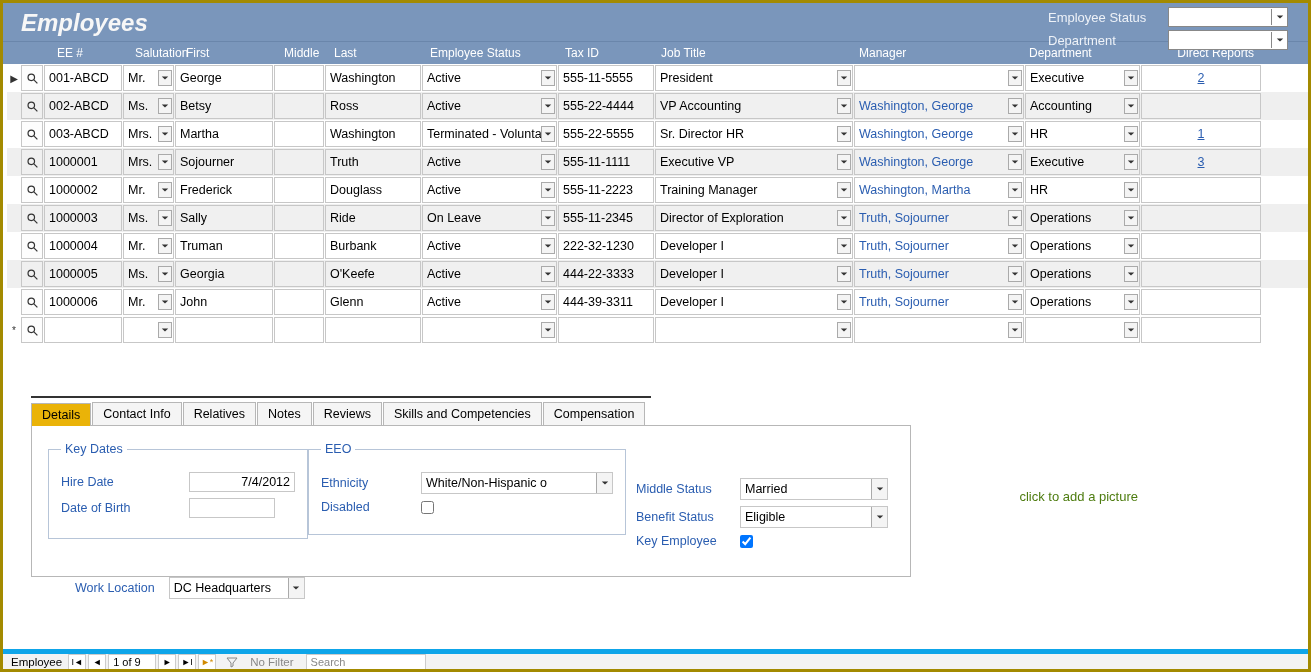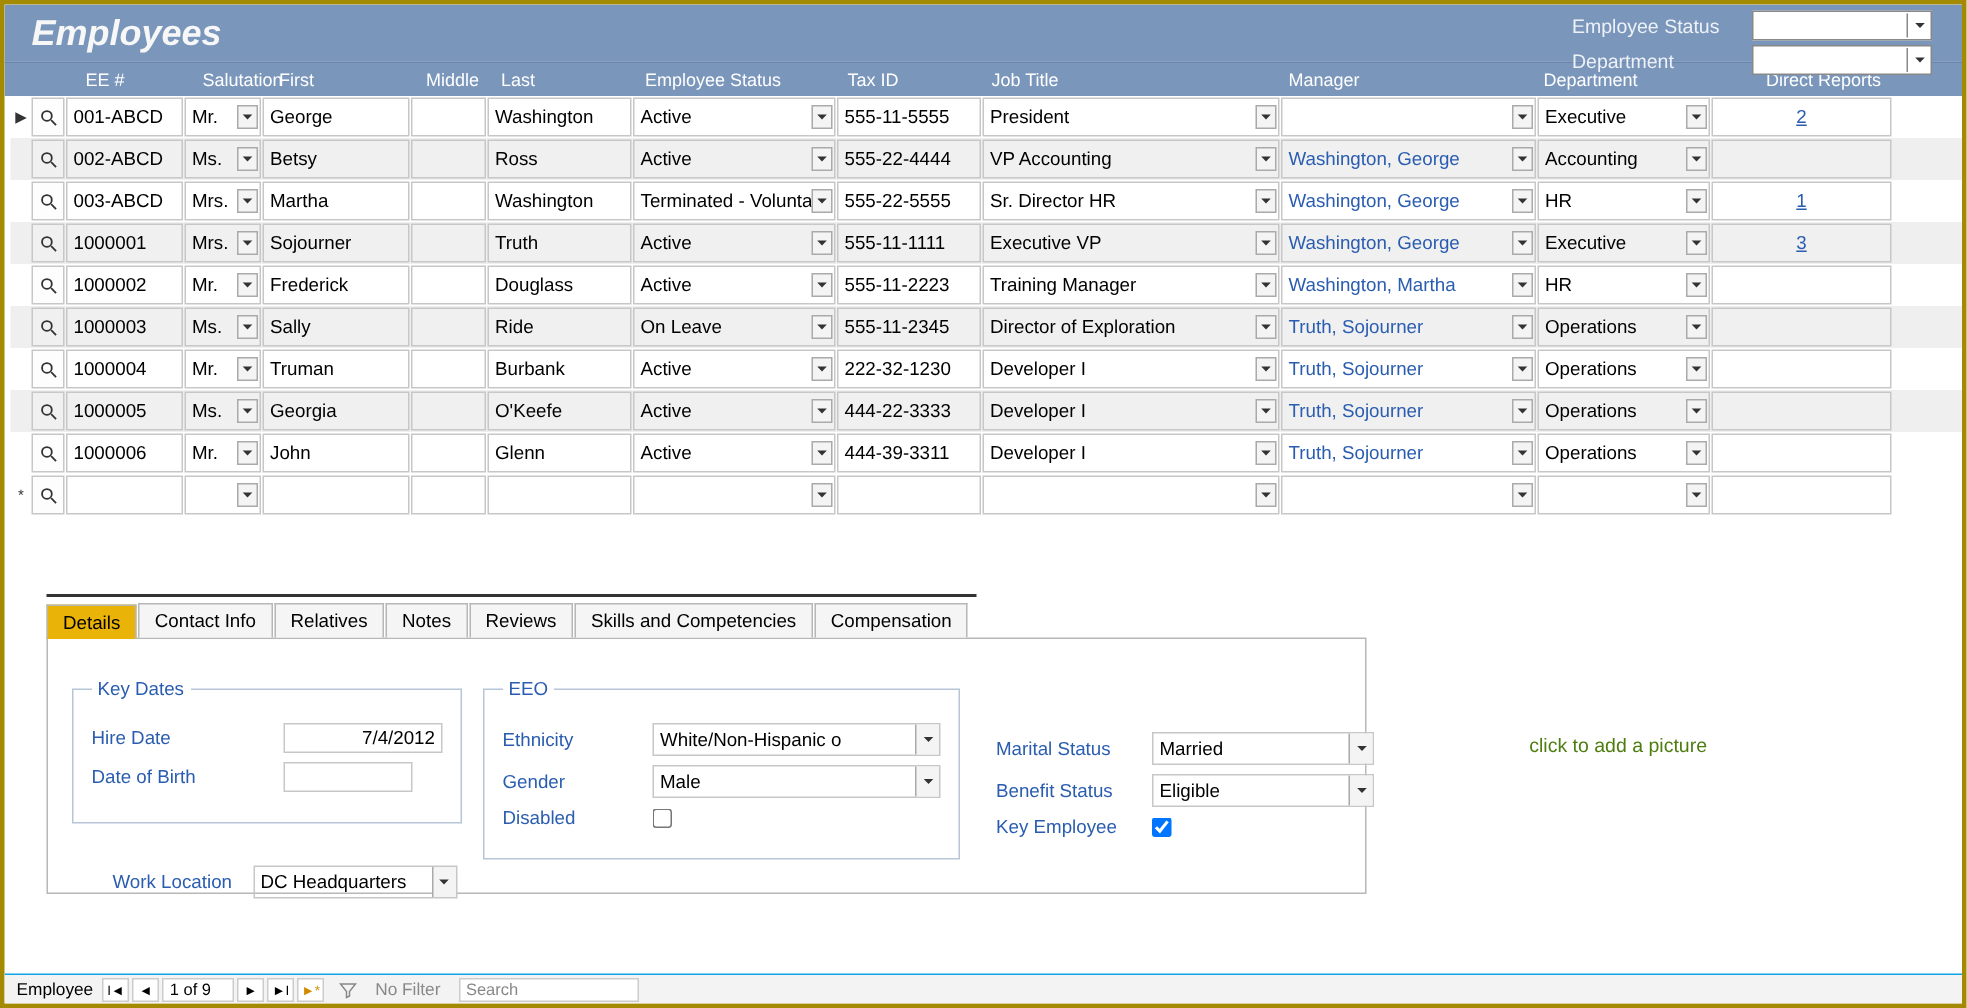--- a/index.html
+++ b/index.html
@@ -35,37 +35,37 @@
   .w-tax { width: 96px; }
   .w-job { width: 198px; }
   .w-mgr { width: 170px; }
   .w-dept { width: 115px; }
   .w-dr { width: 120px; }
   .hr-line { border: none; border-top: 2.5px solid #333; margin: 52px 28px 0 28px; width: 620px; }
   .tabs-wrap { margin: 4px 0 0 28px; }
   .tabstrip { display: flex; }
   .tab { border: 1px solid #b7b7b7; border-bottom: none; background: #f5f5f5; padding: 4px 10px; font-size: 12.5px; margin-right: 1px; cursor: pointer; }
   .tab.active { background: #eab308; position: relative; top: 1px; }
-  .tab-body { border: 1px solid #b7b7b7; width: 880px; padding: 26px 16px 22px 16px; display: flex; gap: 14px; font-size: 12.5px; align-items: flex-start; }
+  .tab-body { border: 1px solid #b7b7b7; width: 880px; padding: 16px 16px 22px 16px; display: flex; font-size: 12.5px; align-items: flex-start; }
   fieldset { border: 1px solid #b7c5d8; padding: 10px 12px 14px 12px; }
   legend { color: #2a5db0; font-size: 12.5px; padding: 0 4px; }
   .fld-row { display: flex; align-items: center; margin: 6px 0; }
   .fld-row label { color: #2a5db0; width: 128px; font-size: 12.5px; }
   .fld-row .inp { border: 1px solid #c7c7c7; height: 20px; width: 106px; padding: 0 4px; text-align: right; font-size: 12.5px; }
   .fld-row .inp.sm { width: 86px; }
   .combo-box { display: flex; border: 1px solid #c7c7c7; height: 22px; width: 192px; align-items: center; }
   .combo-box span { flex: 1; padding: 0 4px; white-space: nowrap; overflow: hidden; }
   .combo-box .mini-dd2 { width: 16px; height: 100%; border-left: 1px solid #aaa; background: #f4f4f4; display: flex; align-items: center; justify-content: center; }
   .combo-box .mini-dd2 svg { width: 8px; height: 8px; }
   .col3 { margin-left: 10px; padding-top: 30px; }
   .col3 .fld-row label { width: 104px; }
   .wl-row { position: absolute; left: 72px; bottom: 70px; display: flex; align-items: center; font-size: 12.5px; }
   .wl-row label { color: #2a5db0; margin-right: 14px; }
   .pic-placeholder { position: absolute; right: 170px; top: 486px; color: #4d7c0f; font-size: 13px; }
-  .nav-footer { position: absolute; left: 0; right: 0; bottom: 0; height: 20px; background: #f3f3f3; border-top: 1px solid #0ea5e9; display: flex; align-items: center; font-size: 11.5px; padding: 0 4px; gap: 2px; }
+  .nav-footer { position: absolute; left: 0; right: 0; bottom: 0; height: 20px; background: #f3f3f3; border-top: 5px solid #0ea5e9; display: flex; align-items: center; font-size: 11.5px; padding: 0 4px; gap: 2px; }
   .nav-footer .lbl { padding: 0 4px; }
   .nav-btn { border: 1px solid #ccc; width: 18px; height: 16px; display: flex; align-items: center; justify-content: center; background: #fff; font-size: 9px; cursor: pointer; }
   .nav-input { width: 48px; height: 16px; border: 1px solid #ccc; padding: 0 4px; font-size: 11px; }
   .nf-filter { display: flex; align-items: center; gap: 12px; margin-left: 8px; color: #888; }
   .search-box { width: 120px; height: 16px; border: 1px solid #ccc; margin-left: 10px; padding: 0 4px; font-size: 11px; color: #888; }
   .chk { width: 13px; height: 13px; }
 </style>
 </head>
 <body>
 
@@ -588,39 +588,28 @@
         <div class="combo-box">
           <span>White/Non-Hispanic o</span>
           <div class="mini-dd2">
               <svg viewBox="0 0 10 10">
                 <path d="M1 3 L5 7 L9 3 Z" fill="#333"></path>
               </svg>
             </div>
         </div>
       </div>
       <div class="fld-row">
-        <label style="width:100px">Gender</label>
-        <div class="combo-box">
-          <span>Male</span>
-          <div class="mini-dd2">
-              <svg viewBox="0 0 10 10">
-                <path d="M1 3 L5 7 L9 3 Z" fill="#333"></path>
-              </svg>
-            </div>
-        </div>
-      </div>
-      <div class="fld-row">
         <label style="width:100px">Disabled</label>
         <input type="checkbox" class="chk" style="">
       </div>
     </fieldset>
 
     <div class="col3">
       <div class="fld-row">
-        <label>Marital Status</label>
+        <label>Middle Status</label>
         <div class="combo-box" style="width:148px">
           <span>Married</span>
           <div class="mini-dd2">
               <svg viewBox="0 0 10 10">
                 <path d="M1 3 L5 7 L9 3 Z" fill="#333"></path>
               </svg>
             </div>
         </div>
       </div>
       <div class="fld-row">

